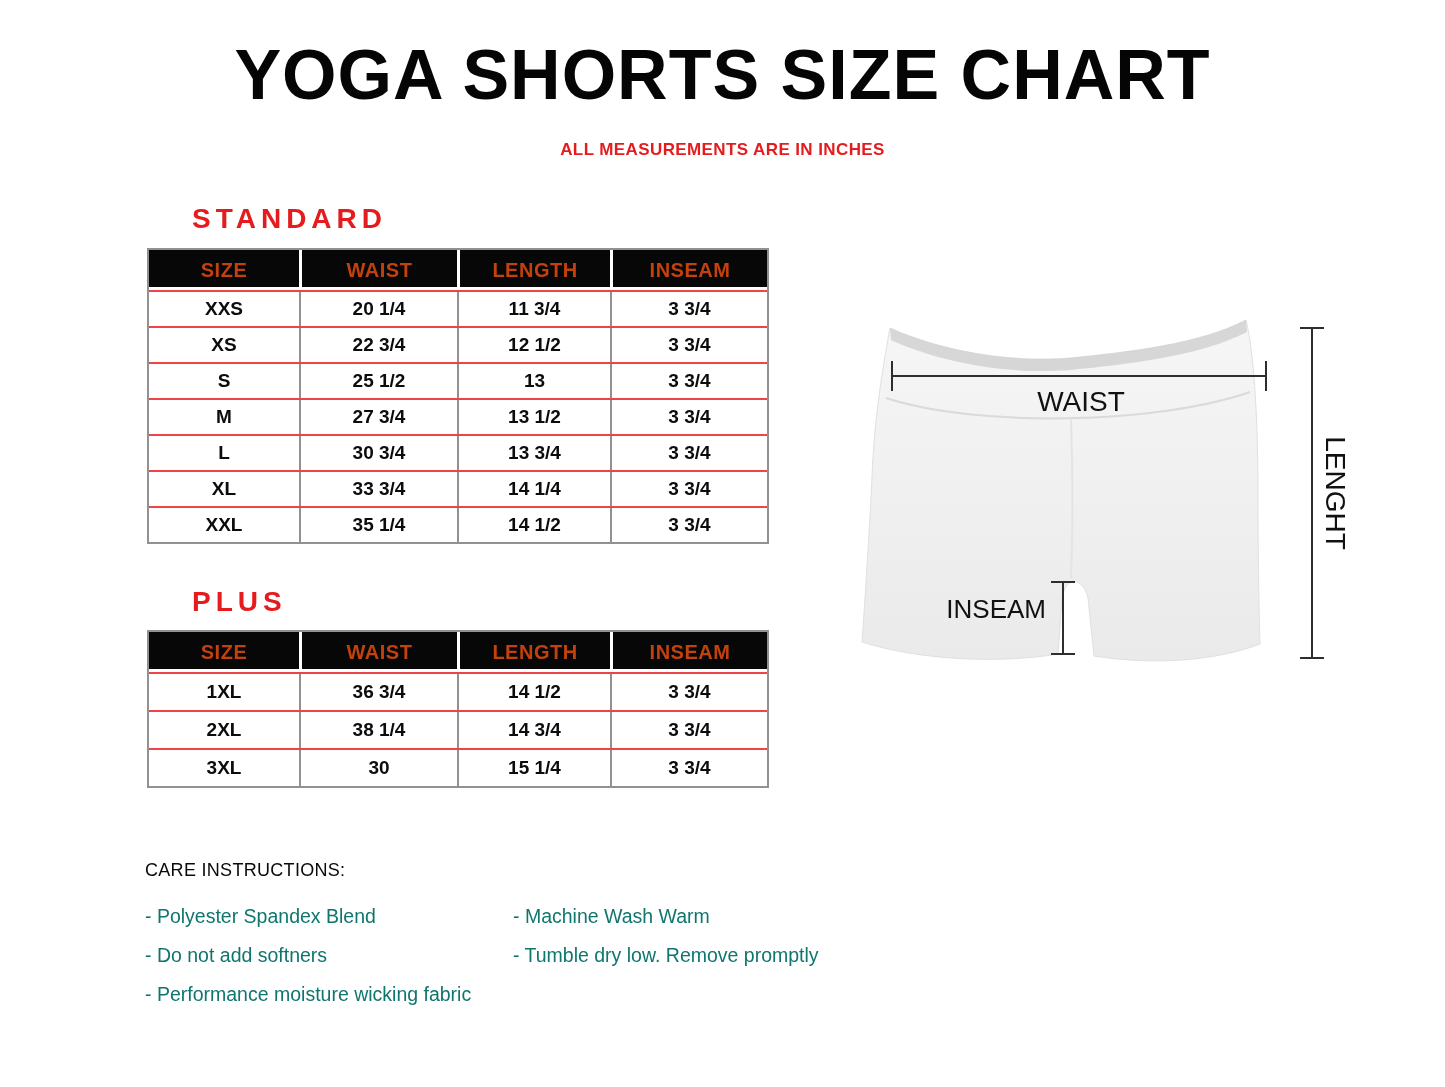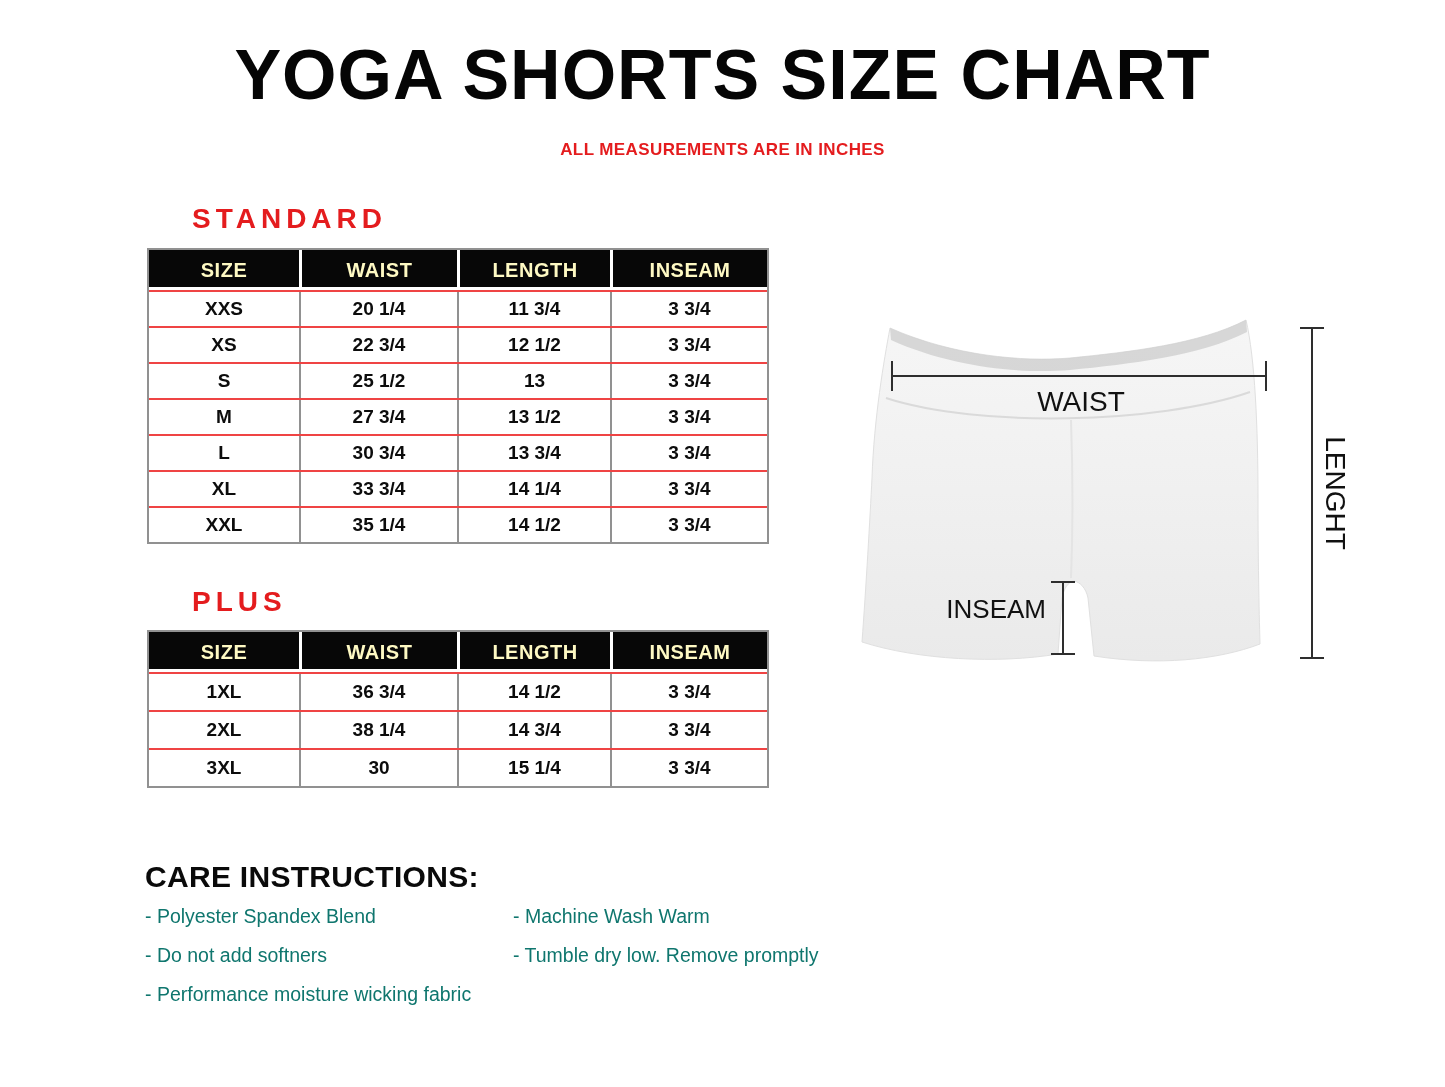--- a/index.html
+++ b/index.html
@@ -27,39 +27,39 @@
   .size-table{
     position:absolute;left:147px;width:618px;
     border:2px solid #919191;background:#fff;
   }
   .std-table{top:248px;}
   .plus-table{top:630px;}
   .t-head,.tr{
     display:grid;grid-template-columns:150px 158px 153px 157px;
   }
   .th{
-    background:#070707;color:#fef9c3;font-weight:bold;font-size:20px;
+    background:#070707;color:#c2410c;font-weight:bold;font-size:20px;
     letter-spacing:0.5px;text-align:center;height:40px;line-height:40px;
     border-left:3px solid #ffffff;border-bottom:3px solid #ffffff;
     box-sizing:border-box;white-space:nowrap;overflow:hidden;
   }
   .th:first-child{border-left:none;}
   .tr{border-top:2px solid #ef4444;}
   .std-table .tr{height:34px;}
   .plus-table .tr{height:36px;}
   .td{
     font-weight:bold;font-size:19px;color:#0c0c0c;text-align:center;
     display:flex;align-items:center;justify-content:center;
     border-left:2px solid #919191;box-sizing:border-box;white-space:nowrap;
   }
   .td:first-child{border-left:none;}
 
   .care-heading{
     position:absolute;left:145px;top:860px;
-    font-size:30px;font-weight:bold;letter-spacing:0.3px;color:#0a0a0a;
+    font-size:18px;font-weight:normal;letter-spacing:0.3px;color:#0a0a0a;
   }
   .care-col{position:absolute;top:905px;font-size:19.5px;color:#0f766e;}
   .care-col-left{left:145px;}
   .care-col-right{left:513px;}
   .care-item{height:26px;margin-bottom:13px;white-space:nowrap;}
 
   .diagram{position:absolute;left:858px;top:298px;width:492px;height:385px;}
 </style>
 </head>
 <body>

